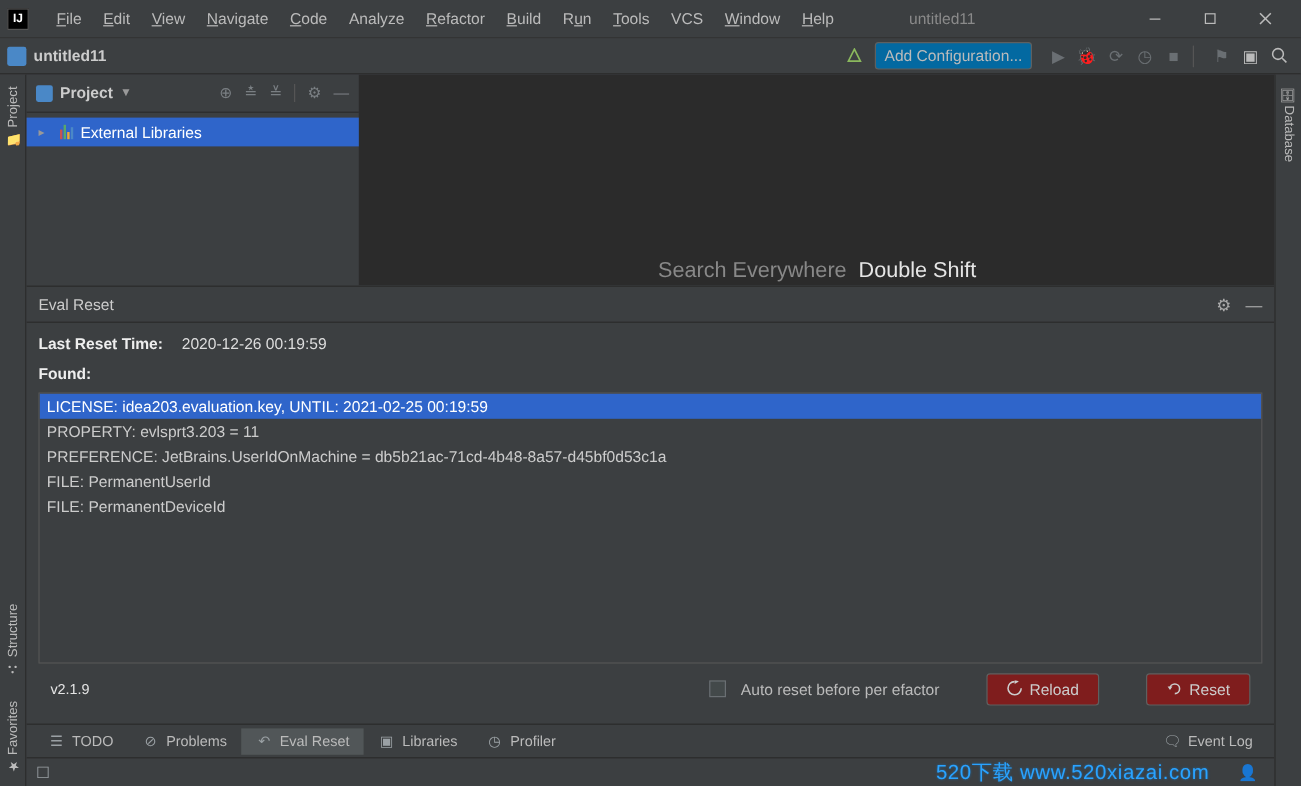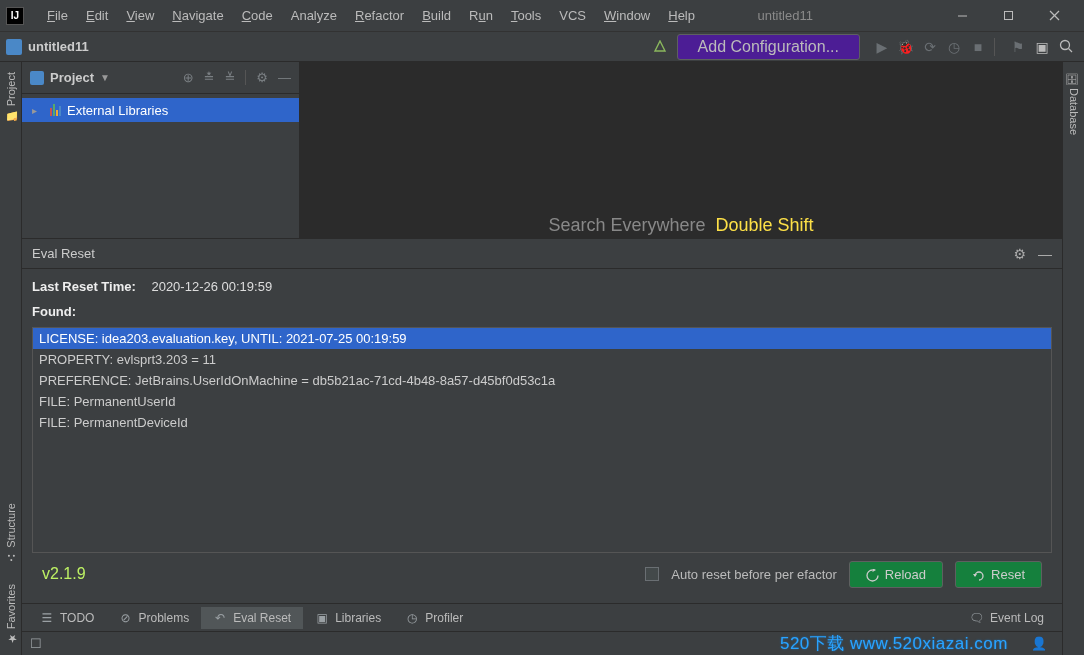--- a/index.html
+++ b/index.html
@@ -57,26 +57,26 @@
   width: 16px; height: 16px;
   background: #4a88c7;
   border-radius: 2px;
   margin-right: 6px;
 }
 .nav-title { font-weight: bold; color: #ccc; }
 .nav-spacer { flex: 1; }
 .run-arrow { color: #8ab85d; font-size: 14px; margin-right: 10px;}
 .add-config {
   border: 1px solid #5e6060;
-  background: #4c1d95;
+  background: #0369a1;
   color: #bbb;
-  padding: 3px 20px;
+  padding: 3px 7px;
   border-radius: 3px;
   cursor: pointer;
-  font-size: 16px;
+  font-size: 13px;
 }
 .nubtn { width: 24px; display:inline-flex; align-items:center; justify-content:center; color: #6a6f73; cursor: pointer; font-size:14px;}
 .nubtn.srch { color:#bbb; }
 
 .body-row {
   flex: 1;
   display: flex;
   overflow: hidden;
 }
 .left-gutter, .right-gutter {
@@ -156,21 +156,21 @@
 .editor-area {
   flex:1;
   background:#2b2b2b;
   display:flex;
   align-items:flex-end;
   justify-content:center;
   overflow:hidden;
   padding-bottom:2px;
 }
 .placeholder { color:#888; font-size:18px; }
-.placeholder .ds { color:#fde047; }
+.placeholder .ds { color:#e5e5e5; }
 
 .eval-panel {
   flex:1;
   display:flex;
   flex-direction:column;
   background:#3c3f41;
   border-top:1px solid #2b2b2b;
 }
 .eval-header {
   height:30px;
@@ -200,35 +200,36 @@
   white-space:nowrap;
 }
 .list-row.sel { background:#2f65ca; color:#fff; }
 .eval-footer {
   height:42px;
   display:flex;
   align-items:center;
   padding:0 10px;
   gap:12px;
 }
-.ver { color:#bef264; font-size:16px; }
+.ver { color:#e5e5e5; font-size:12px; }
 .ef-spacer{flex:1;}
 .chk { width:14px;height:14px;border:1px solid #6a6f73;background:#43494a;display:inline-block;}
 .chk-label { color:#bbb; }
 .btn {
-  background:#15803d;
+  background:#7f1d1d;
   border:1px solid #5e6060;
   color:#ccc;
   padding:5px 16px;
   border-radius:3px;
   cursor:pointer;
   display:flex;
-  align-items:flex-end;
+  align-items:flex-start;
   gap:6px;
   font-size:13px;
+  margin-left:27px;
 }
 
 .bottom-tabs {
   height:28px;
   background:#3c3f41;
   display:flex;
   align-items:center;
   border-top:1px solid #2b2b2b;
   padding:0 6px;
 }
@@ -395,21 +396,21 @@
           <span>—</span>
         </div>
       </div>
       <div class="eval-body">
         <div class="reset-time">
           <b>Last Reset Time:</b>
           <span>2020-12-26 00:19:59</span>
         </div>
         <div class="found-label">Found:</div>
         <div class="list-box">
-          <div class="list-row sel">LICENSE: idea203.evaluation.key, UNTIL: 2021-07-25 00:19:59</div>
+          <div class="list-row sel">LICENSE: idea203.evaluation.key, UNTIL: 2021-02-25 00:19:59</div>
           <div class="list-row">PROPERTY: evlsprt3.203 = 11</div>
           <div class="list-row">PREFERENCE: JetBrains.UserIdOnMachine = db5b21ac-71cd-4b48-8a57-d45bf0d53c1a</div>
           <div class="list-row">FILE: PermanentUserId</div>
           <div class="list-row">FILE: PermanentDeviceId</div>
         </div>
         <div class="eval-footer">
           <span class="ver">v2.1.9</span>
           <span class="ef-spacer"></span>
           <span class="chk"></span>
           <span class="chk-label">Auto reset before per efactor</span>

